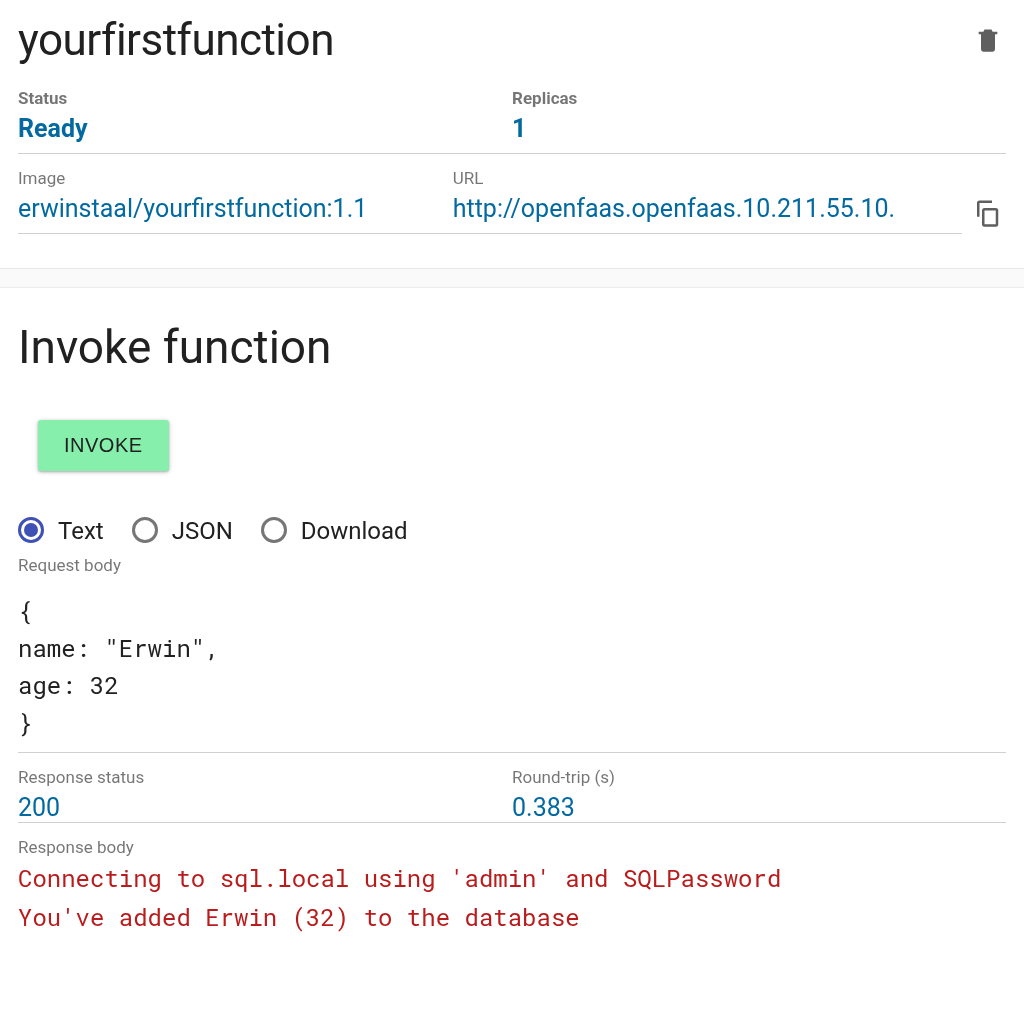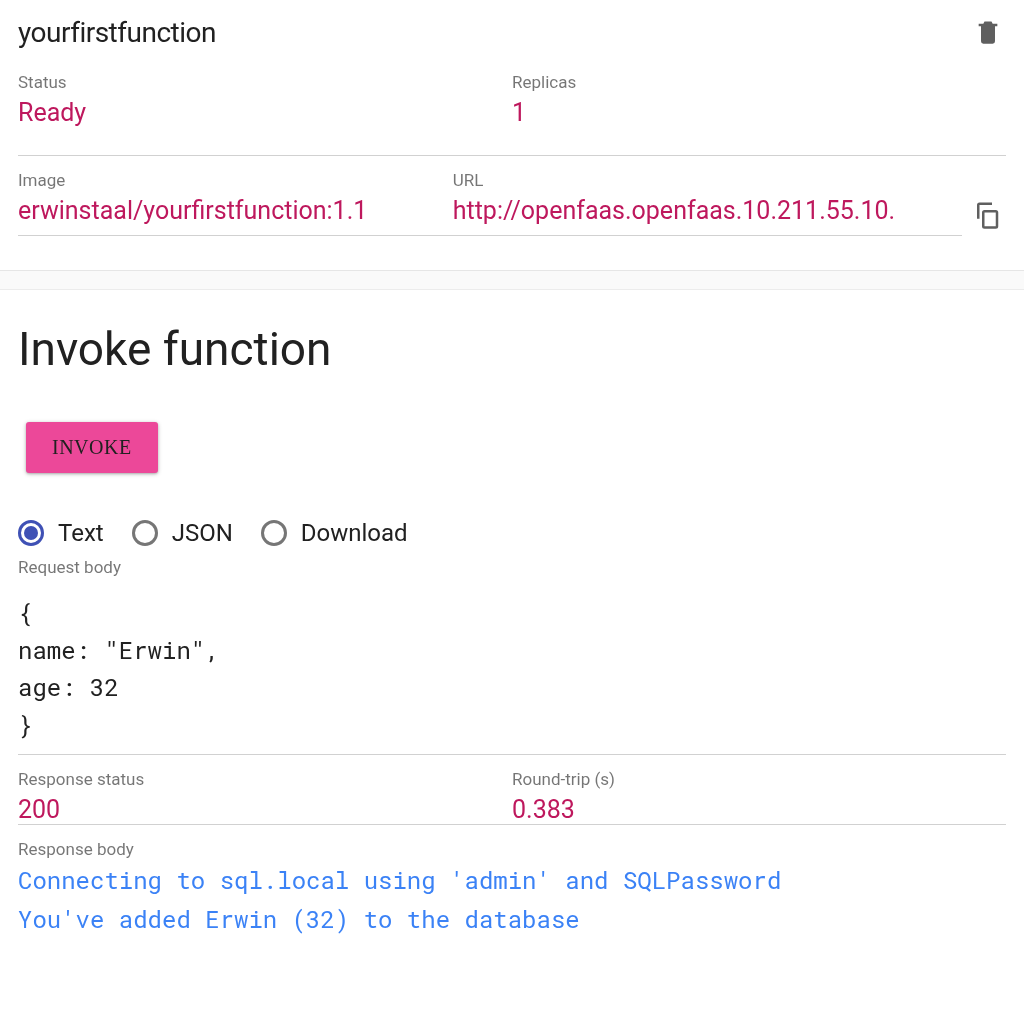--- a/index.html
+++ b/index.html
@@ -14,21 +14,21 @@
   
   .func-header {
     padding: 14px 18px 0 18px;
   }
   .func-title-row {
     display: flex;
     align-items: center;
     justify-content: space-between;
   }
   .func-title {
-    font-size: 28px;
+    font-size: 44px;
     font-weight: 400;
     margin: 0;
     letter-spacing: -0.5px;
   }
   .trash-btn {
     background: none;
     border: none;
     padding: 4px;
     cursor: pointer;
     color: #5f5f5f;
@@ -36,32 +36,33 @@
   .trash-btn svg { display:block; }
 
   
   .stats-row {
     display: flex;
     margin-top: 22px;
   }
   .stats-row .field {
     flex: 1;
     border-bottom: 1px solid rgba(0,0,0,.18);
-    padding-bottom: 28px;
+    padding-bottom: 10px;
     margin-right: 0;
     min-width: 0;
+    font-weight: bold;
   }
   .field-label {
     font-size: 17px;
     color: rgba(0,0,0,.54);
     margin-bottom: 6px;
   }
   .field-value {
     font-size: 25px;
-    color: #be185d;
+    color: #0369a1;
     white-space: nowrap;
     overflow: hidden;
   }
 
   
   .img-url-row {
     display: flex;
     margin-top: 14px;
     align-items: flex-end;
     justify-content: space-between;
@@ -93,41 +94,39 @@
     font-size: 46px;
     font-weight: 400;
     margin: 0 0 46px 0;
   }
   .invoke-btn {
     display: inline-block;
     font-size: 20px;
     font-weight: 500;
     letter-spacing: 0.5px;
     padding: 14px 26px;
-    background: #ec4899;
+    background: #86efac;
     border: none;
     border-radius: 3px;
     box-shadow: 0 1px 4px rgba(0,0,0,.25), 0 1px 2px rgba(0,0,0,.15);
     cursor: pointer;
-    margin-left: 8px;
+    margin-left: 20px;
     color: #212121;
-    font-family: Liberation Serif, serif;
   }
 
   
   .radio-row {
     display: flex;
     align-items: center;
     gap: 28px;
     margin-top: 46px;
     margin-bottom: 10px;
   }
   .radio-item {
     display: inline-flex;
-    align-items: center;
     gap: 14px;
     font-size: 24px;
     cursor: pointer;
     user-select: none;
   }
   .radio-circle {
     width: 26px; height: 26px;
     border: 3px solid #767676;
     border-radius: 50%;
     display:inline-flex;
@@ -168,21 +167,21 @@
   .resp-row .field + .field { margin-left: 0; }
 
   
   .resp-body { margin-top: 14px; }
   .resp-body .field-label { margin-bottom: 2px; }
   .resp-body-text {
     font-family: "Roboto Mono", Menlo, monospace;
     font-size: 24px;
     line-height: 1.65;
     white-space: pre;
-    color:#3b82f6;
+    color:#b91c1c;
   }
 </style>
 </head>
 <body>
 
 <div class="func-header">
   <div class="func-title-row">
     <h1 class="func-title">yourfirstfunction</h1>
     <button class="trash-btn" aria-label="delete">
       <svg width="28" height="28" viewBox="0 0 24 24" fill="currentColor">

